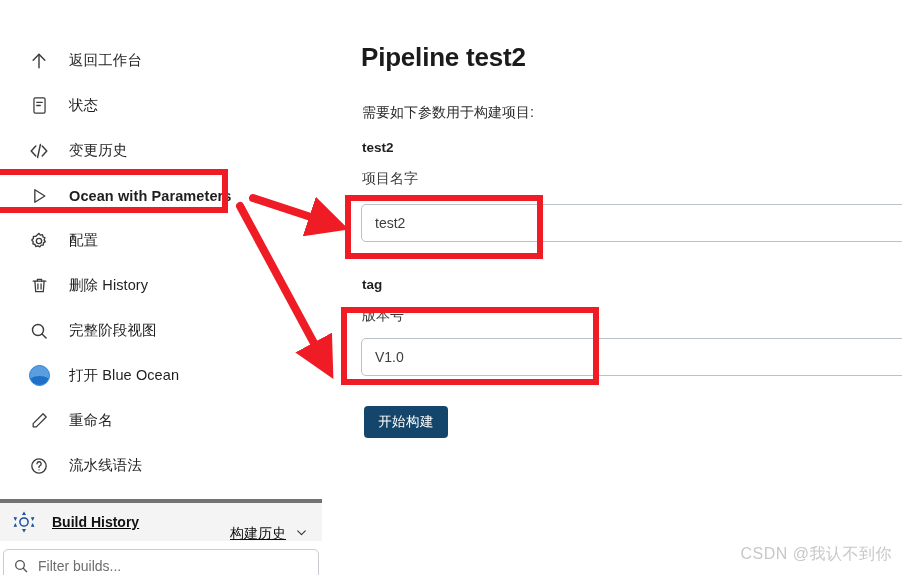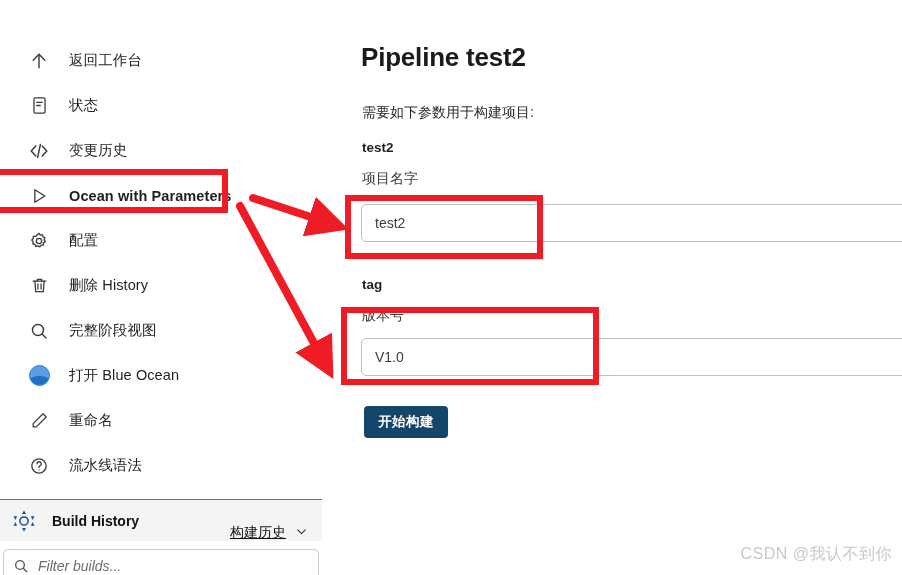--- a/index.html
+++ b/index.html
@@ -51,23 +51,24 @@
     left: -3px; right: -3px; bottom: 0; height: 9px;
     background: #1f6fc4;
     border-radius: 60% 60% 0 0 / 100% 100% 0 0;
   }
 
   
   .bh-bar {
     position: absolute; left: 0; top: 499px;
     width: 322px; height: 42px;
     background: #f4f4f4;
-    border-top: 1px solid #737373;
+    border-top: 4px solid #737373;
     display: flex; align-items: center;
     padding: 0 14px 0 12px;
+    text-decoration: underline;
   }
   .bh-icon { width: 24px; height: 24px; flex: 0 0 24px; color: #1b4f9c; }
   .bh-title {
     margin-left: 16px; font-size: 14px; font-weight: 700; color: #111;
   }
   .bh-right {
     margin-left: auto; display: flex; gap: 9px; margin-top: 24px;
   }
   .bh-link {
     font-size: 14px; color: #111; text-decoration: underline;
@@ -80,21 +81,21 @@
     padding: 0 3px;
   }
   .filter-box {
     width: 316px; height: 34px;
     border: 1px solid #c9ccd0; border-radius: 5px;
     background: #fff;
     display: flex; align-items: center; padding-left: 9px;
   }
   .filter-icon { width: 16px; height: 16px; color: #555; flex: 0 0 16px; }
   .filter-text {
-    margin-left: 9px; font-size: 14px; color: #6e6e6e; font-style: italic;
+    margin-left: 9px; font-size: 14px; color: #6e6e6e;
   }
 
   
   .main { position: absolute; left: 361px; top: 0; right: 0; height: 575px; }
   .page-title {
     position: absolute; left: 0; top: 42px;
     font-size: 26px; font-weight: 700; color: #1b1b1b;
     letter-spacing: -.2px;
     text-align: center;
   }
@@ -130,21 +131,21 @@
     font-size: 14px; color: #3d3d3d;
   }
   #input-1 { left: 0; top: 204px; width: 560px; }
   #input-2 { left: 0; top: 338px; width: 560px; }
 
   .build-btn {
     position: absolute; left: 3px; top: 406px;
     width: 84px; height: 32px;
     background: #14466b;
     border: none; border-radius: 4px;
-    color: #ffffff; font-size: 13.5px; font-weight: 700;
+    color: #ffffff; font-size: 13.5px; font-weight: 400;
     font-family: "Liberation Sans", "DejaVu Sans", sans-serif;
     cursor: pointer;
     display: flex; align-items: center; justify-content: center;
     letter-spacing: .4px;
   }
 
   
   .anno-box {
     position: absolute;
     border: 6px solid #ef1c26;

